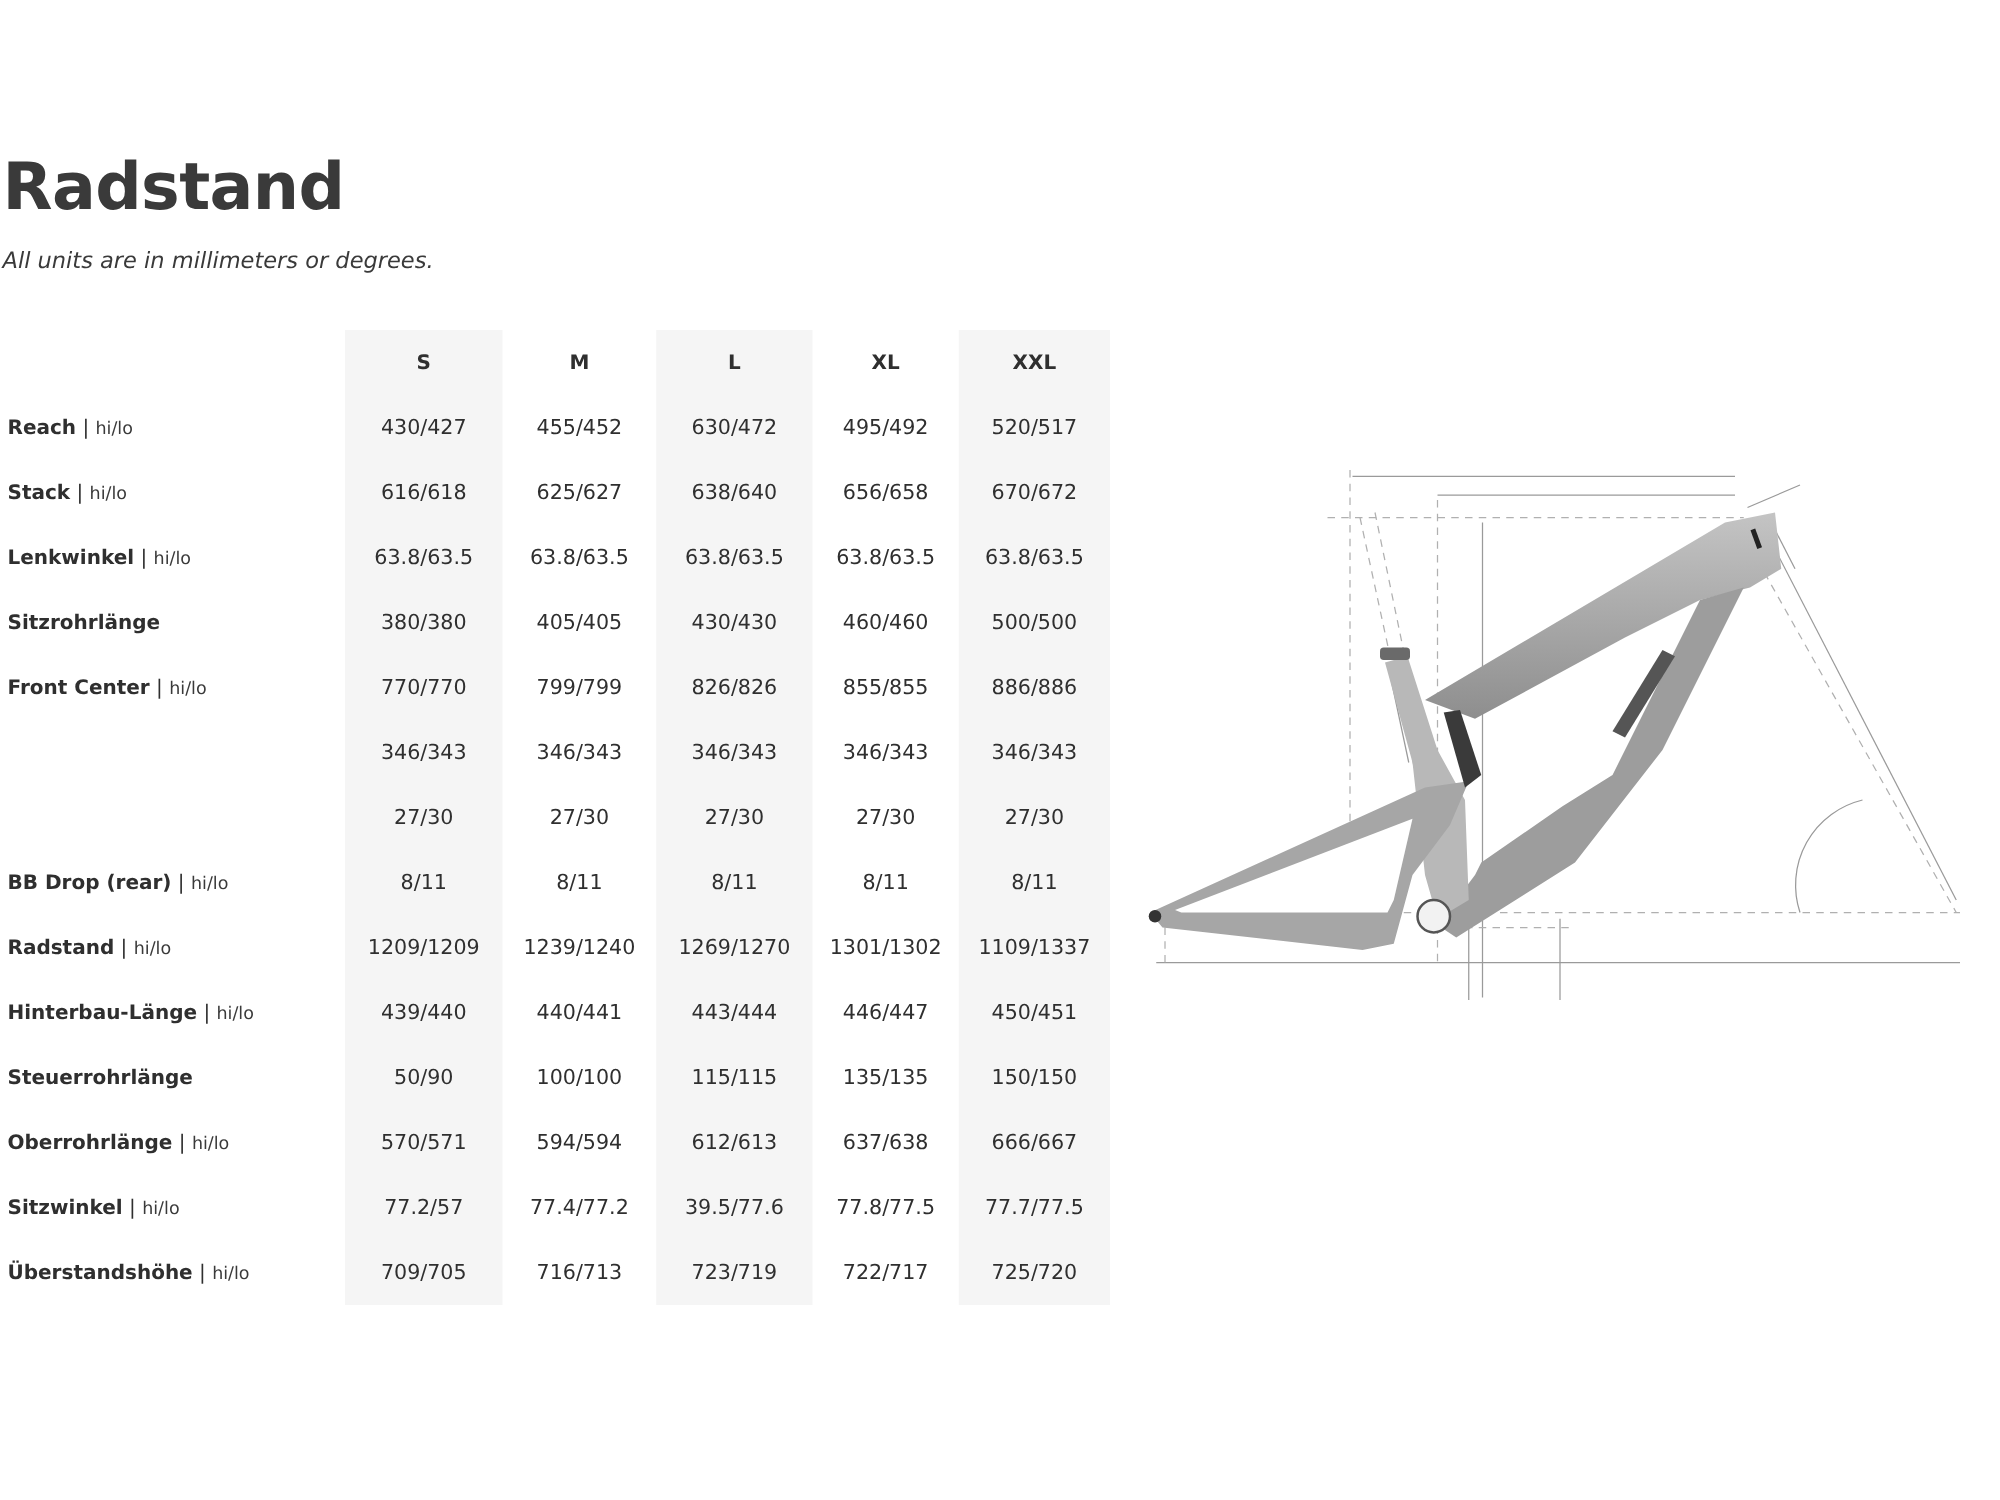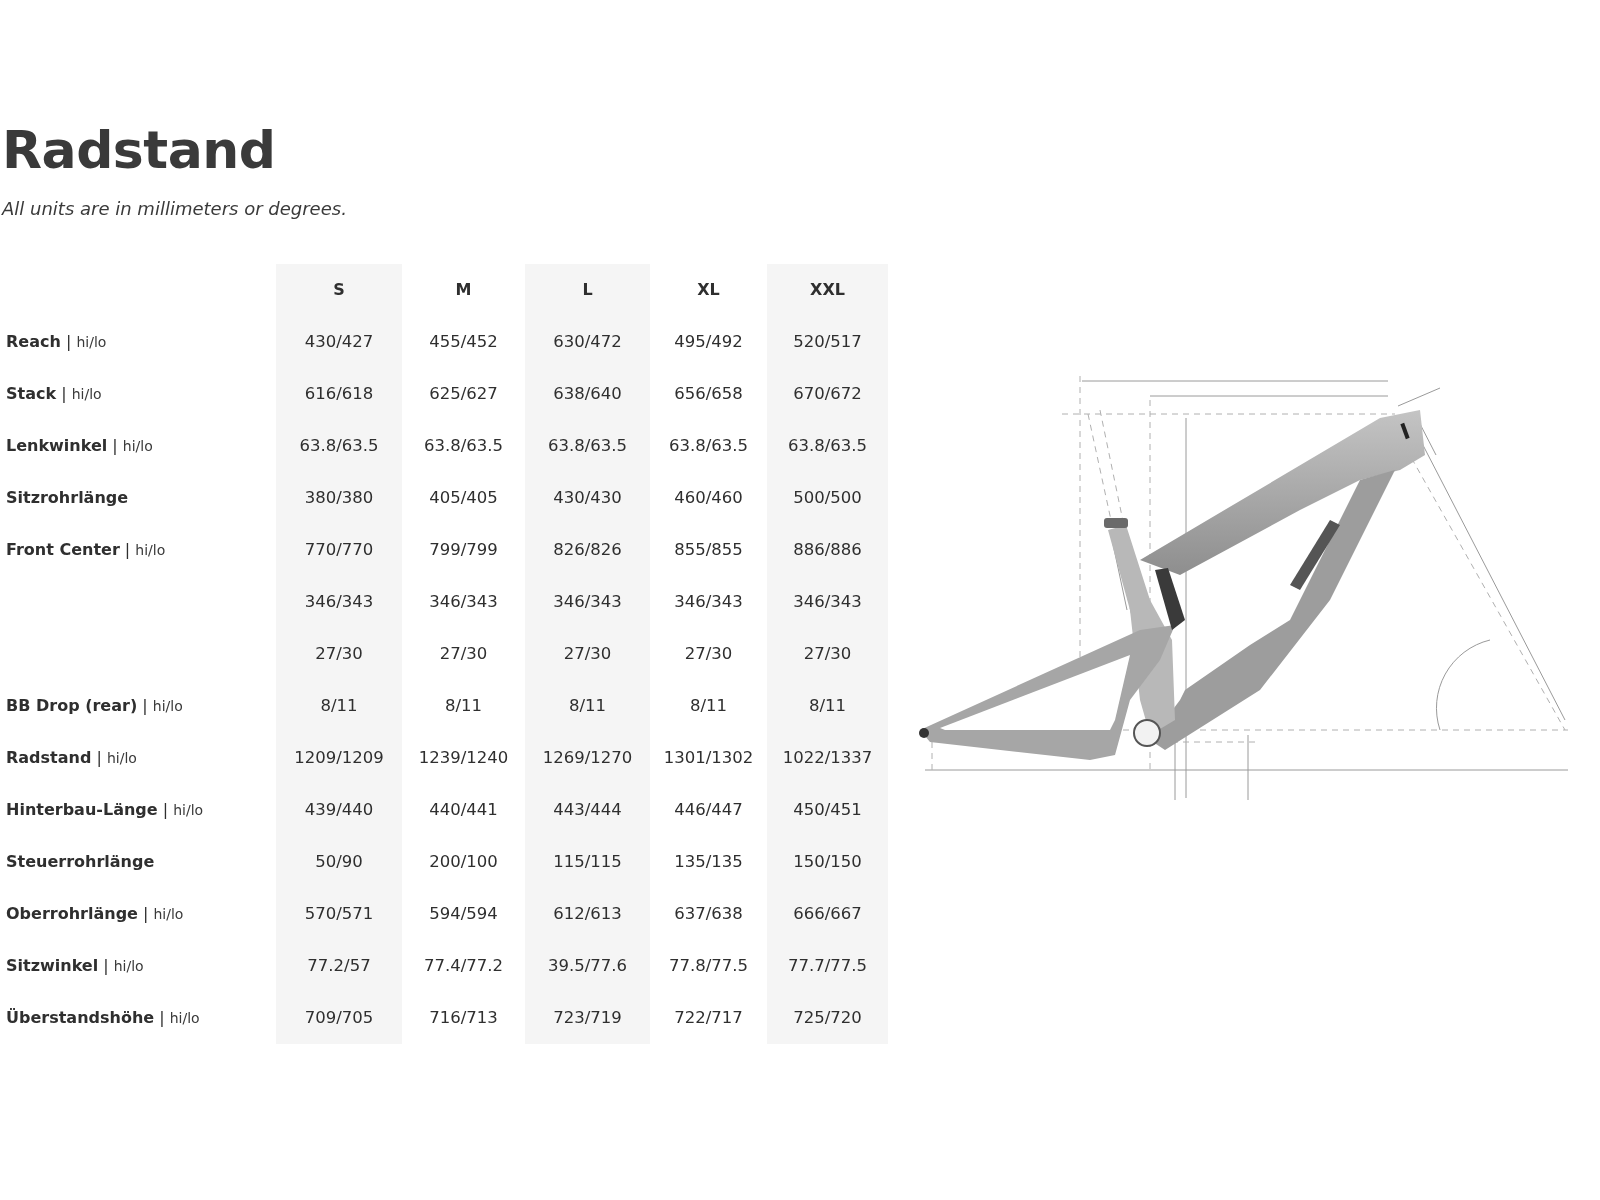--- a/index.html
+++ b/index.html
@@ -97,34 +97,34 @@
       <span class="cell" style="left: 525px; width: 125px;">8/11</span>
       <span class="cell" style="left: 650px; width: 117px;">8/11</span>
       <span class="cell" style="left: 767px; width: 121px;">8/11</span>
     </div>
     <div class="row" style="top: 732px;">
       <span class="label"><span class="name">Radstand</span><span class="sep"> | </span><span class="unit">hi/lo</span></span>
       <span class="cell" style="left: 276px; width: 126px;">1209/1209</span>
       <span class="cell" style="left: 402px; width: 123px;">1239/1240</span>
       <span class="cell" style="left: 525px; width: 125px;">1269/1270</span>
       <span class="cell" style="left: 650px; width: 117px;">1301/1302</span>
-      <span class="cell" style="left: 767px; width: 121px;">1022/1337</span>
+      <span class="cell" style="left: 767px; width: 121px;">1109/1337</span>
     </div>
     <div class="row" style="top: 784px;">
       <span class="label"><span class="name">Hinterbau-Länge</span><span class="sep"> | </span><span class="unit">hi/lo</span></span>
       <span class="cell" style="left: 276px; width: 126px;">439/440</span>
       <span class="cell" style="left: 402px; width: 123px;">440/441</span>
       <span class="cell" style="left: 525px; width: 125px;">443/444</span>
       <span class="cell" style="left: 650px; width: 117px;">446/447</span>
       <span class="cell" style="left: 767px; width: 121px;">450/451</span>
     </div>
     <div class="row" style="top: 836px;">
       <span class="label"><span class="name">Steuerrohrlänge</span><span class="sep"></span><span class="unit"></span></span>
       <span class="cell" style="left: 276px; width: 126px;">50/90</span>
-      <span class="cell" style="left: 402px; width: 123px;">200/100</span>
+      <span class="cell" style="left: 402px; width: 123px;">100/100</span>
       <span class="cell" style="left: 525px; width: 125px;">115/115</span>
       <span class="cell" style="left: 650px; width: 117px;">135/135</span>
       <span class="cell" style="left: 767px; width: 121px;">150/150</span>
     </div>
     <div class="row" style="top: 888px;">
       <span class="label"><span class="name">Oberrohrlänge</span><span class="sep"> | </span><span class="unit">hi/lo</span></span>
       <span class="cell" style="left: 276px; width: 126px;">570/571</span>
       <span class="cell" style="left: 402px; width: 123px;">594/594</span>
       <span class="cell" style="left: 525px; width: 125px;">612/613</span>
       <span class="cell" style="left: 650px; width: 117px;">637/638</span>

